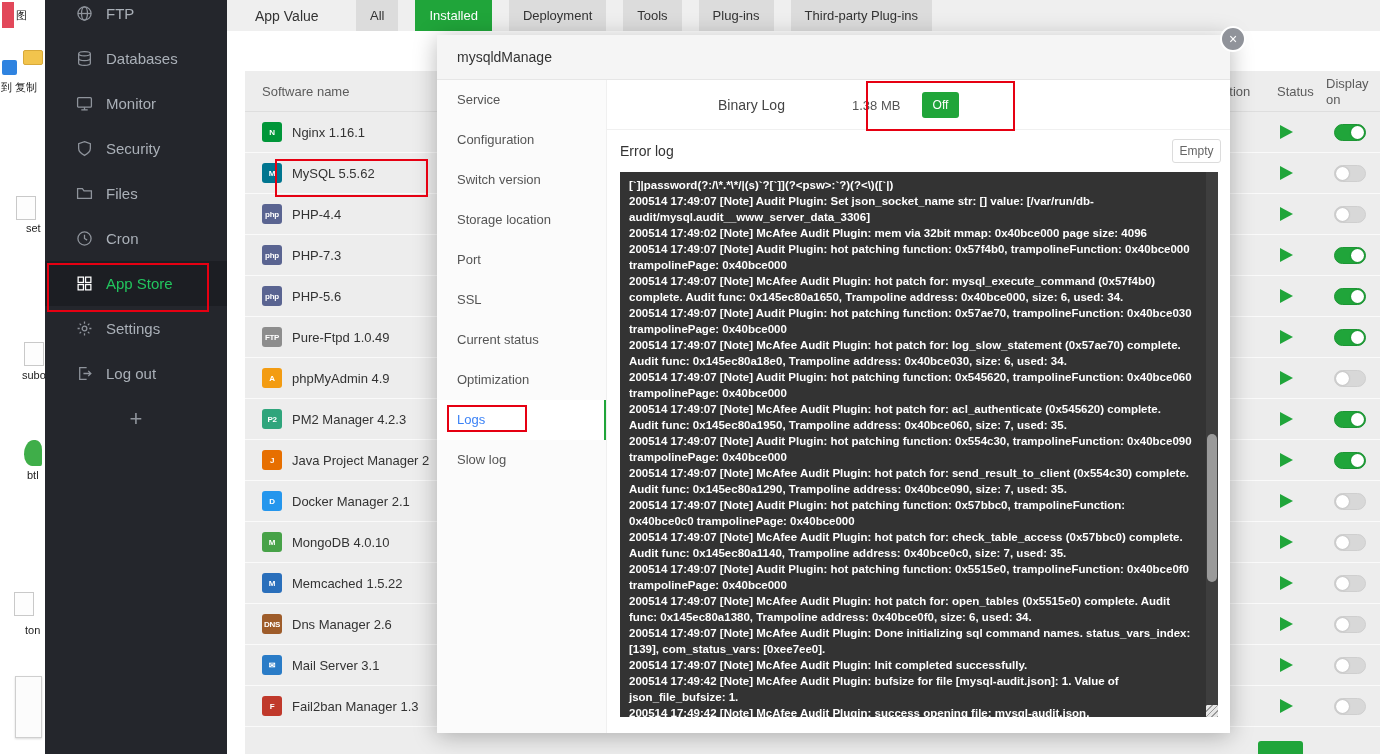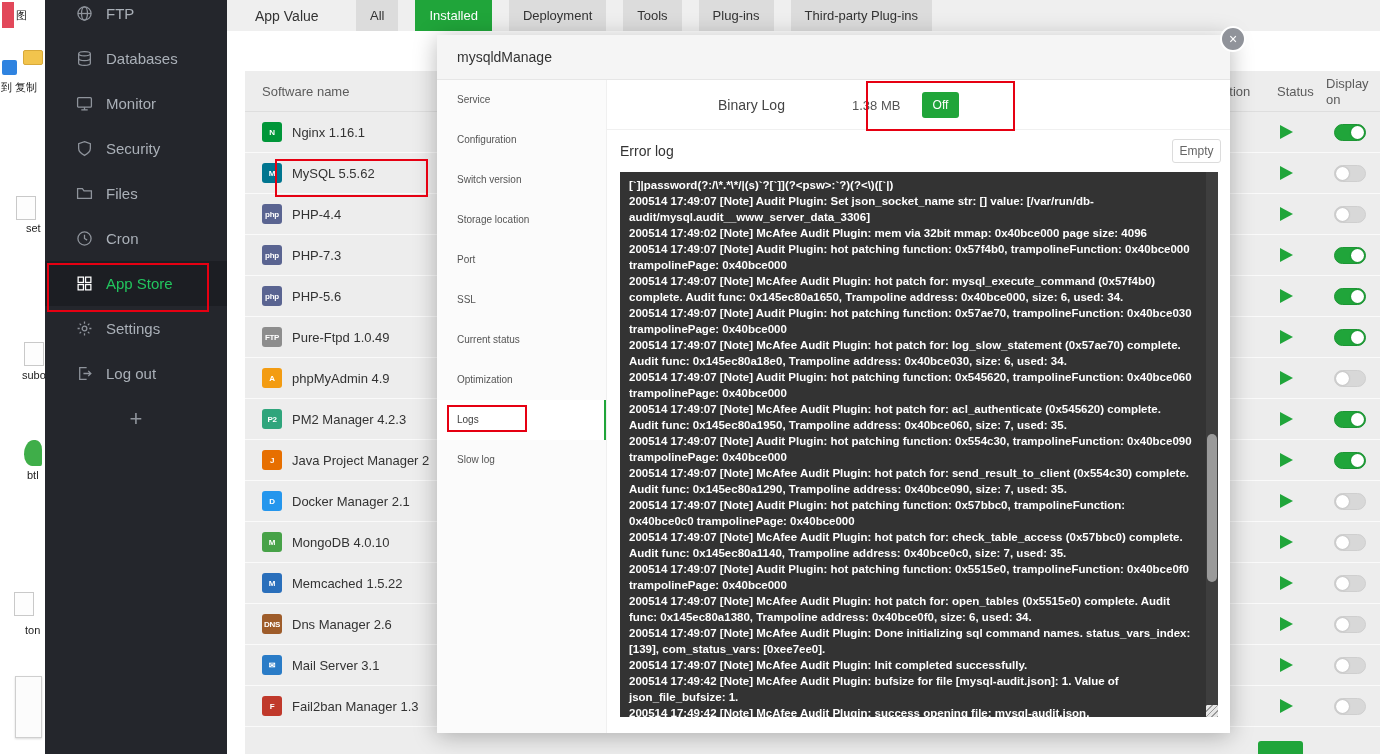--- a/index.html
+++ b/index.html
@@ -59,22 +59,22 @@
 
   
   .modal { position:absolute; left:437px; top:35px; width:793px; height:698px; background:#fff;
            box-shadow:0 3px 22px rgba(0,0,0,.28); z-index:10; }
   .modal-title { height:45px; background:#f5f5f5; border-bottom:1px solid #e6e6e6;
                  display:flex; align-items:center; padding-left:20px; font-size:14px; color:#333; }
   .modal-close { position:absolute; left:1220px; top:26px; width:26px; height:26px; border-radius:50%;
                  background:#90939a; border:2px solid #fff; color:#fff; z-index:12;
                  display:flex; align-items:center; justify-content:center; font-size:14px; line-height:1; cursor:pointer; }
   .modal-menu { position:absolute; left:0; top:45px; width:170px; bottom:0; background:#fbfbfb; border-right:1px solid #f0f0f0; }
-  .menu-item { height:40px; line-height:40px; padding-left:20px; font-size:10px; color:#555; cursor:pointer; }
-  .menu-item.active { color:#404040; background:#fff; border-right:2px solid #20a53a; }
+  .menu-item { height:40px; line-height:40px; padding-left:20px; font-size:13px; color:#555; cursor:pointer; }
+  .menu-item.active { color:#3b82f6; background:#fff; border-right:2px solid #20a53a; }
   .modal-content { position:absolute; left:170px; top:45px; right:0; bottom:0; background:#fff; }
   .binlog-row { position:relative; height:50px; border-bottom:1px solid #f0f0f0; }
   .binlog-label { position:absolute; left:111px; top:17px; font-size:14px; color:#444; }
   .binlog-size { position:absolute; left:245px; top:18px; font-size:13px; color:#555; }
   .binlog-off { position:absolute; left:315px; top:12px; width:37px; height:26px; background:#20a53a; color:#fff;
                 font-size:12px; border:none; border-radius:3px; cursor:pointer; }
   .errlog-head { position:relative; height:42px; }
   .errlog-label { position:absolute; left:13px; top:13px; font-size:14px; color:#333; }
   .empty-btn { position:absolute; right:9px; top:9px; width:49px; height:24px; background:#fff;
                border:1px solid #dcdcdc; border-radius:3px; font-size:12px; color:#666; cursor:pointer; }

